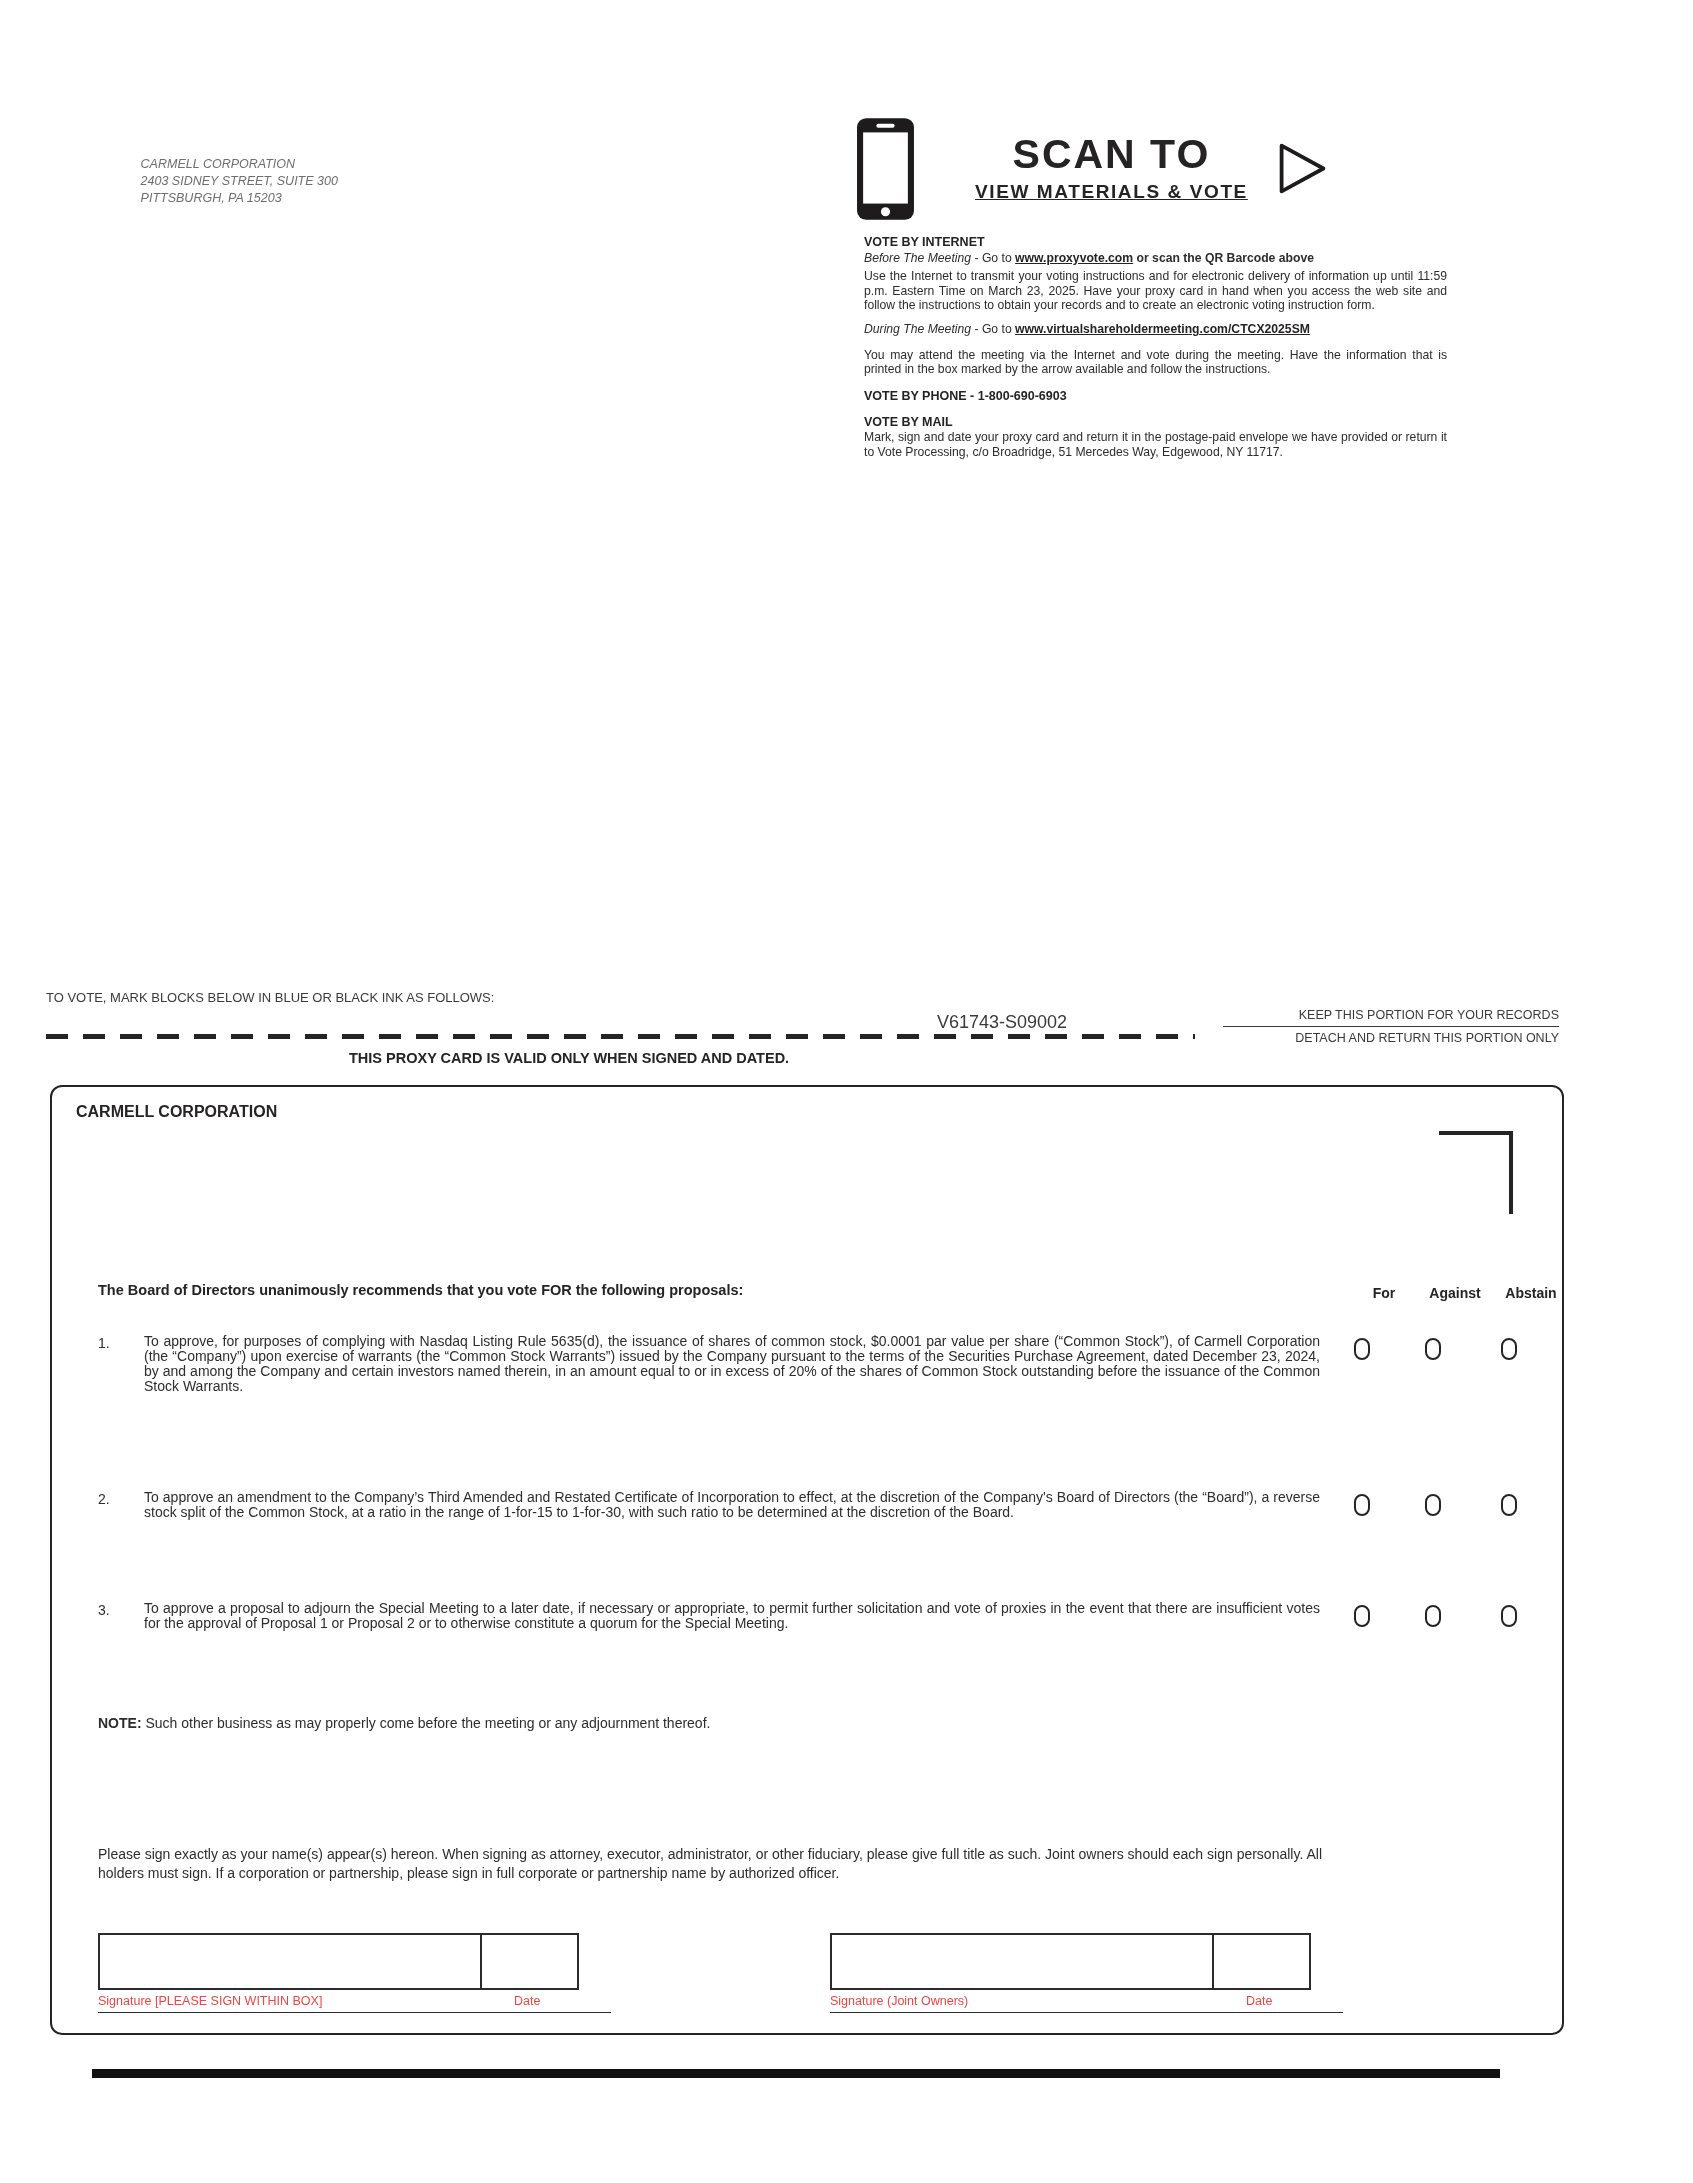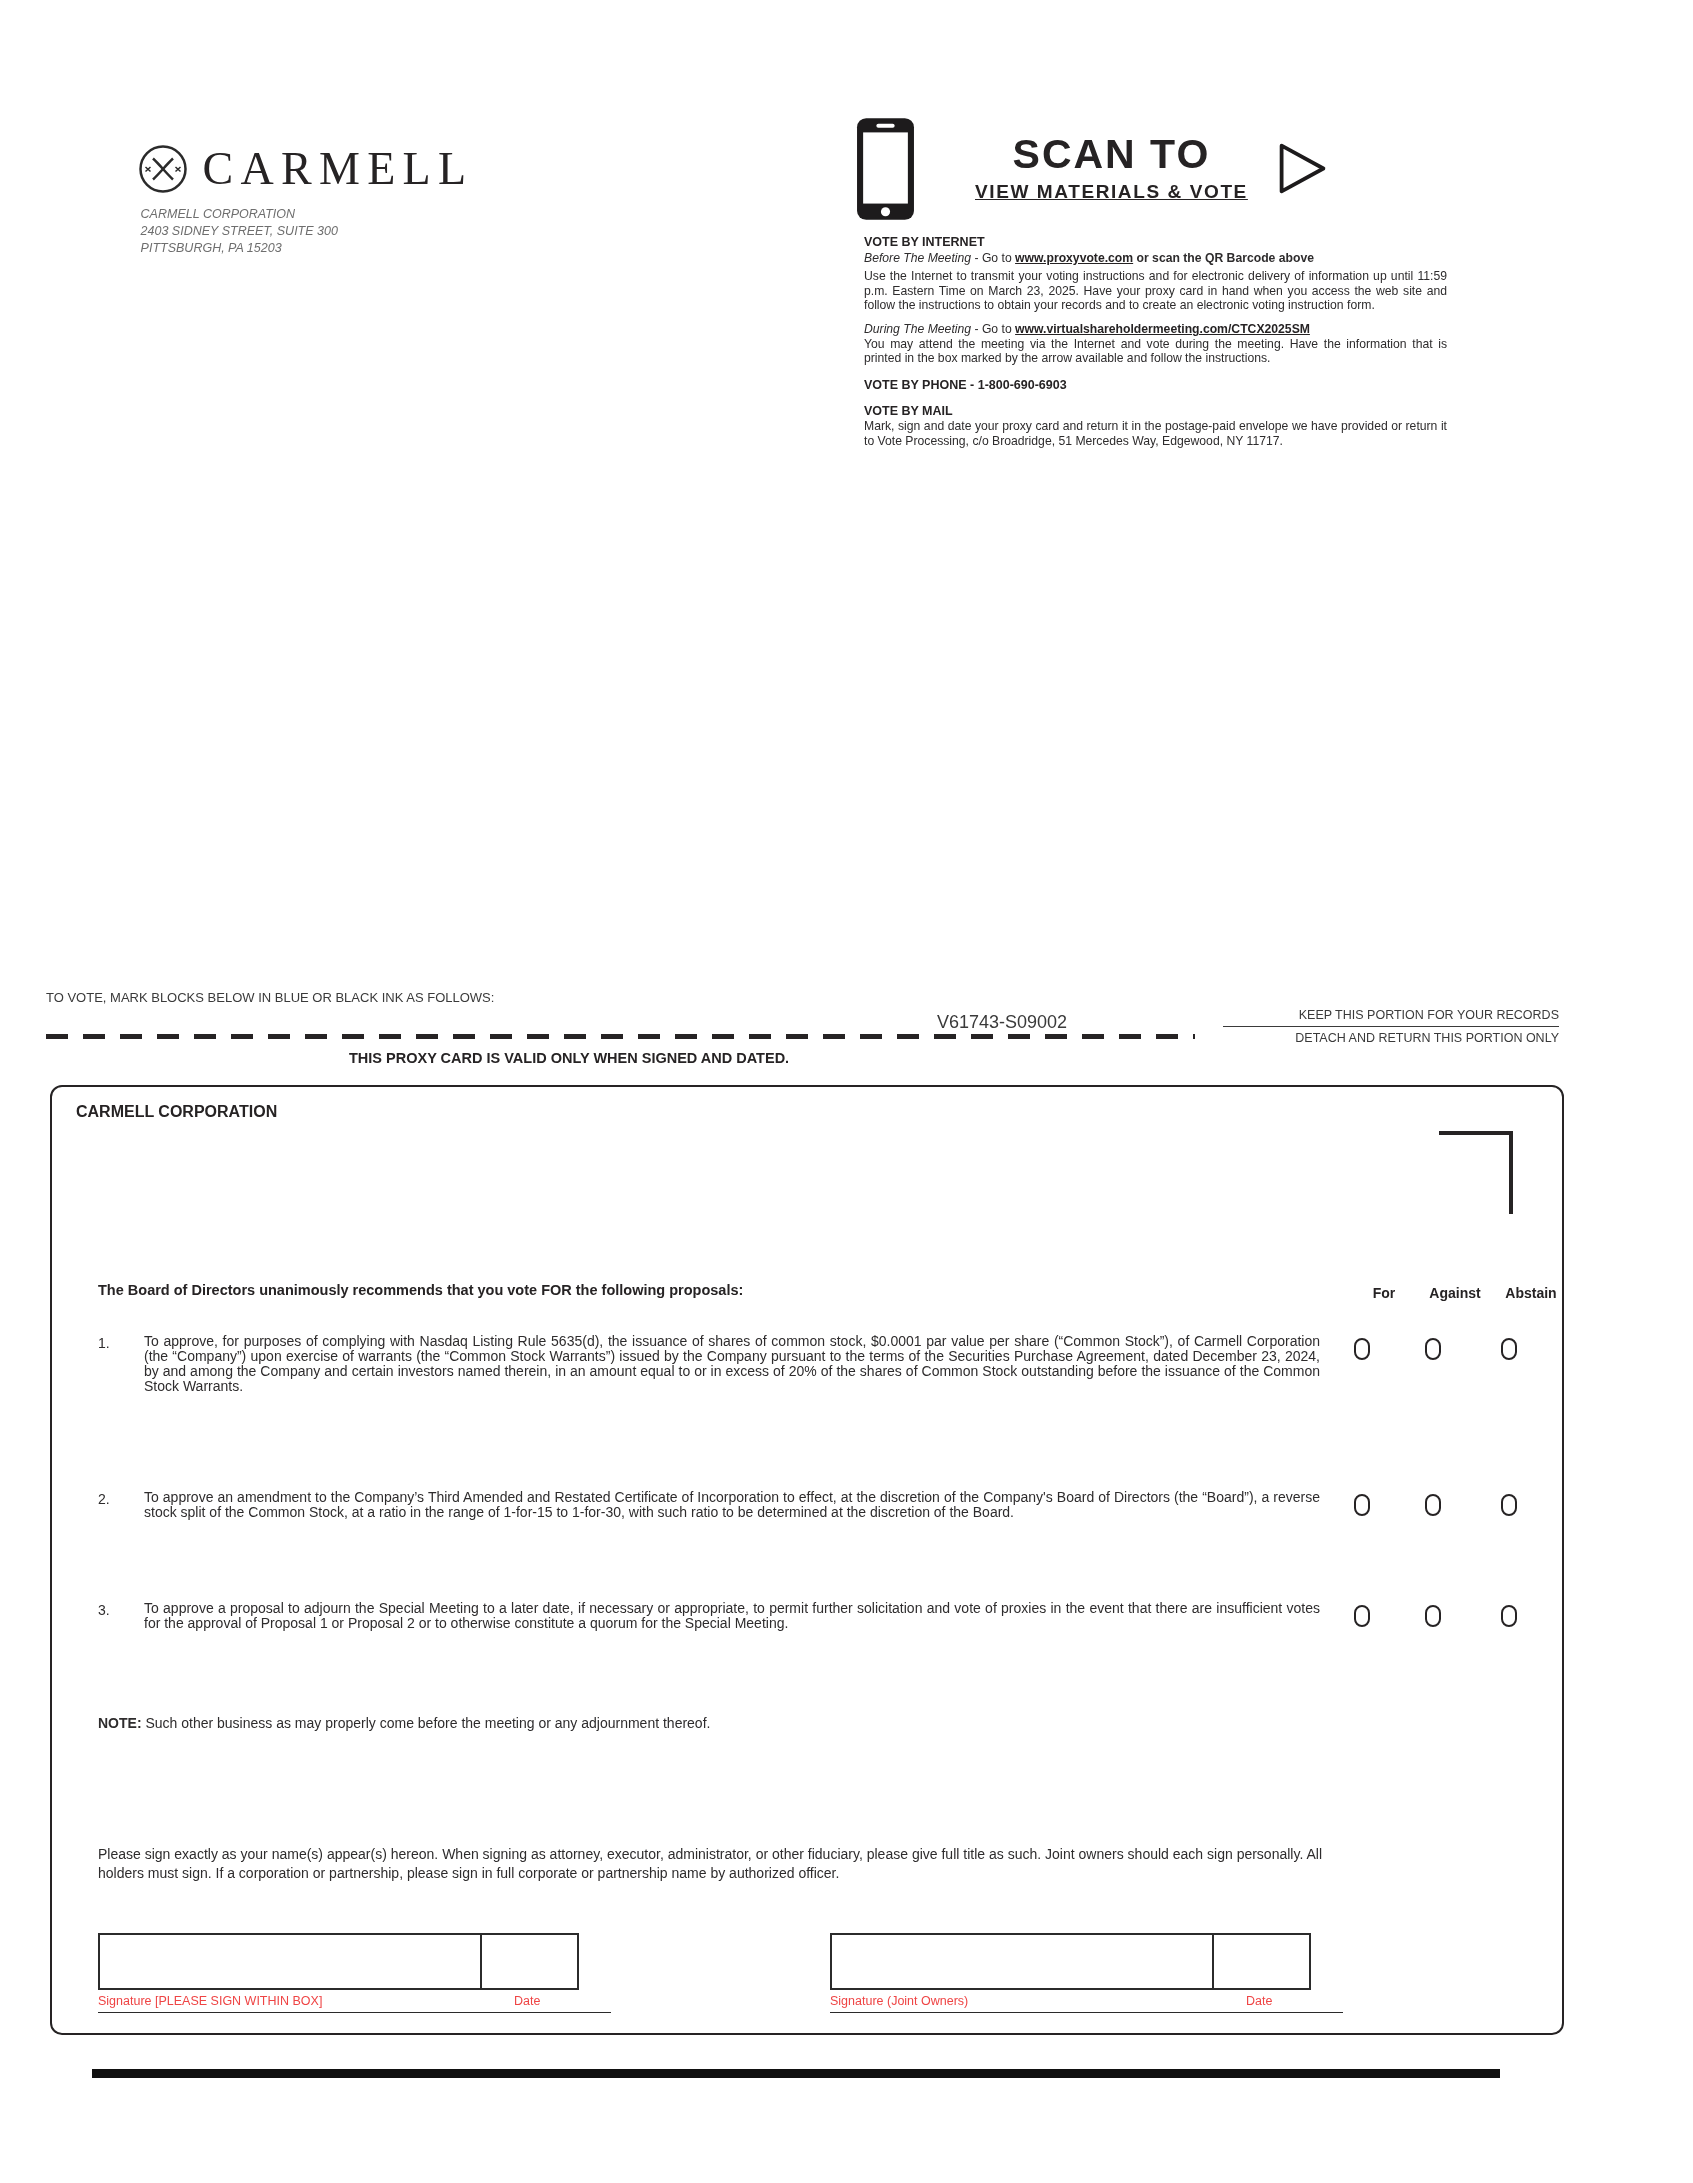--- a/index.html
+++ b/index.html
@@ -97,30 +97,20 @@
   .bottom-bar { position: absolute; left: 92px; top: 2069px; width: 1408px; height: 8.6px; background: #111111; }
 
   svg { display: block; }
 </style>
 </head>
 <body>
 
 <div class="page">
 
   <div class="logo-block">
-    <div class="logo-row">
-      <svg width="50" height="50" viewBox="0 0 100 100">
-        <circle cx="50" cy="50" r="45" fill="none" stroke="#2b2b2b" stroke-width="5"></circle>
-        <path d="M30 29 C 44 42, 56 58, 70 71" fill="none" stroke="#2b2b2b" stroke-width="5"></path>
-        <path d="M70 29 C 56 42, 44 58, 30 71" fill="none" stroke="#2b2b2b" stroke-width="5"></path>
-        <path d="M15 46 l10 9 M25 46 l-10 9" fill="none" stroke="#2b2b2b" stroke-width="3"></path>
-        <path d="M75 46 l10 9 M85 46 l-10 9" fill="none" stroke="#2b2b2b" stroke-width="3"></path>
-      </svg>
-      <span class="wordmark">CARMELL</span>
-    </div>
     <div class="address">
       <div>CARMELL CORPORATION</div>
       <div>2403 SIDNEY STREET, SUITE 300</div>
       <div>PITTSBURGH, PA 15203</div>
     </div>
   </div>
 
   <div class="scan-block">
     <svg width="61" height="106" viewBox="0 0 60 104">
       <rect x="2" y="2" width="56" height="100" rx="9" fill="#1d1b1c"></rect>
@@ -135,21 +125,21 @@
     <svg width="57" height="57" viewBox="0 0 60 60">
       <polygon points="8,6 52,30 8,54" fill="none" stroke="#1d1b1c" stroke-width="4" stroke-linejoin="round"></polygon>
     </svg>
   </div>
 
   <div class="instructions">
     <div class="ins-title">VOTE BY INTERNET</div>
     <p class="ins-line"><i>Before The Meeting</i><span> - Go to </span><a class="link">www.proxyvote.com</a><b> or scan the QR Barcode above</b></p>
     <p class="ins-body">Use the Internet to transmit your voting instructions and for electronic delivery of information up until 11:59 p.m. Eastern Time on March 23, 2025. Have your proxy card in hand when you access the web site and follow the instructions to obtain your records and to create an electronic voting instruction form.</p>
     <p class="ins-line" style="margin-top:9.2px"><i>During The Meeting</i><span> - Go to </span><a class="link">www.virtualshareholdermeeting.com/CTCX2025SM</a></p>
-    <p class="ins-body" style="margin-top:0">You may attend the meeting via the Internet and vote during the meeting. Have the information that is printed in the box marked by the arrow available and follow the instructions.</p>
+    <p class="ins-body" style="margin-top:11px">You may attend the meeting via the Internet and vote during the meeting. Have the information that is printed in the box marked by the arrow available and follow the instructions.</p>
     <div class="ins-title">VOTE BY PHONE - 1-800-690-6903</div>
     <div class="ins-title">VOTE BY MAIL</div>
     <p class="ins-body" style="margin-top:1.3px">Mark, sign and date your proxy card and return it in the postage-paid envelope we have provided or return it to Vote Processing, c/o Broadridge, 51 Mercedes Way, Edgewood, NY 11717.</p>
   </div>
 
   <div class="mark-instruction">TO VOTE, MARK BLOCKS BELOW IN BLUE OR BLACK INK AS FOLLOWS:</div>
   <div class="control-number">V61743-S09002</div>
   <div class="keep-block">
     <div class="keep-text">KEEP THIS PORTION FOR YOUR RECORDS</div>
     <div class="detach-text">DETACH AND RETURN THIS PORTION ONLY</div>

